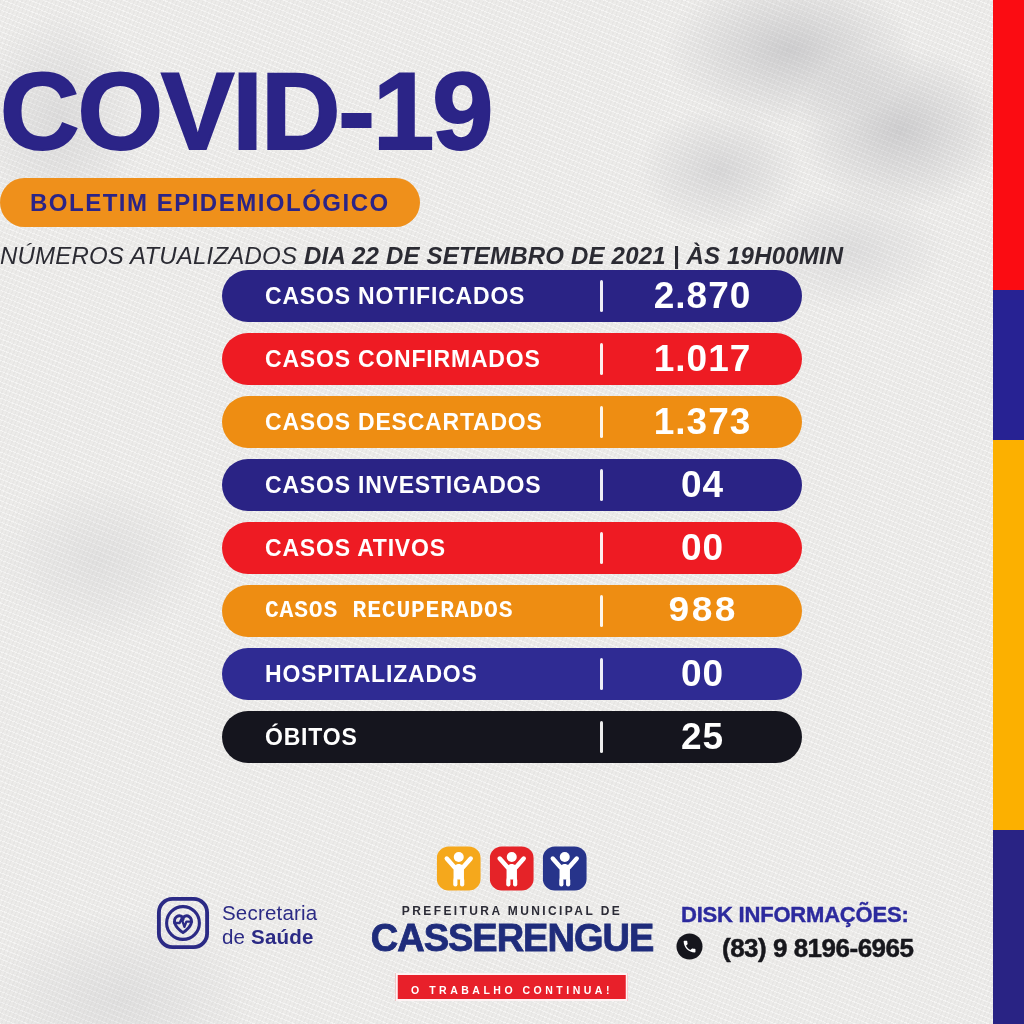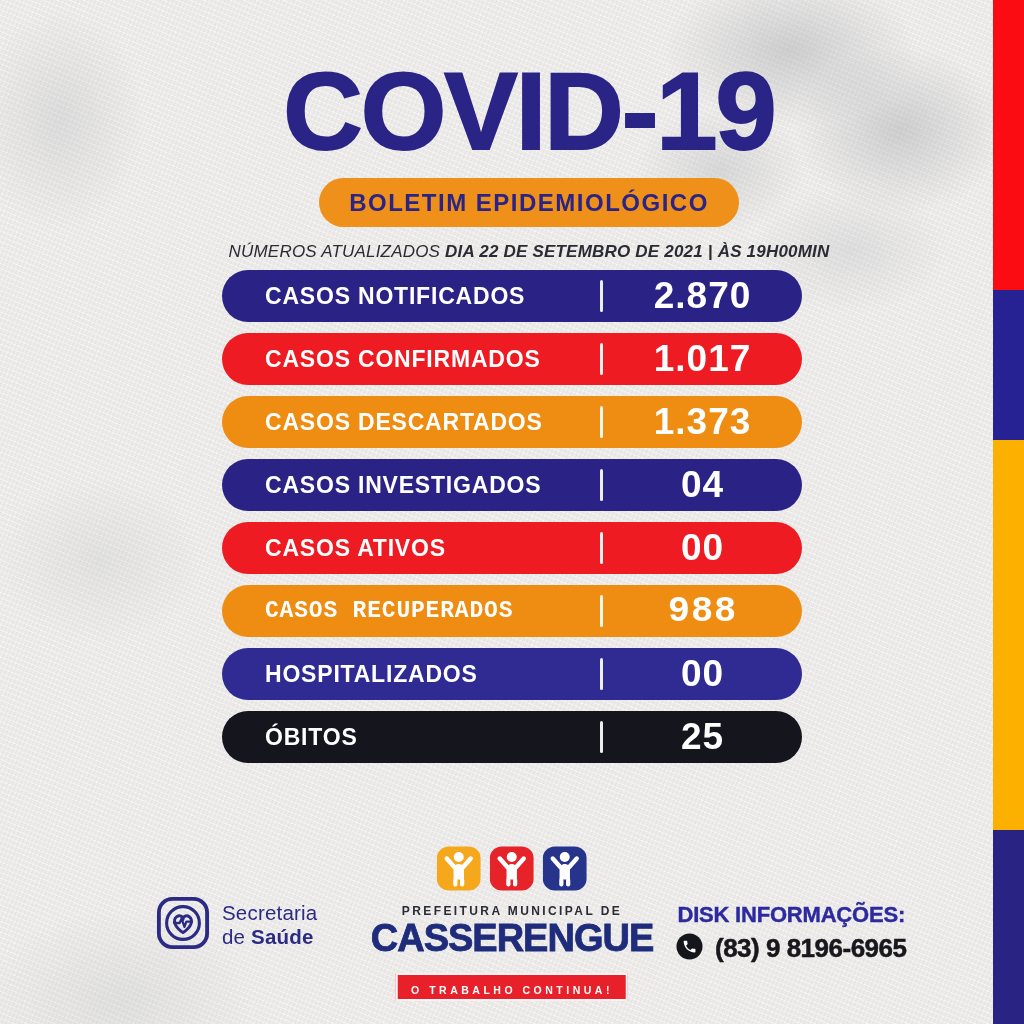--- a/index.html
+++ b/index.html
@@ -25,32 +25,32 @@
       radial-gradient(ellipse 150px 120px at 100px 560px, rgba(190,190,193,0.25), rgba(190,190,193,0) 70%),
       radial-gradient(ellipse 200px 130px at 120px 1000px,rgba(185,185,189,0.25), rgba(185,185,189,0) 70%);
   }
   .content { position: relative; z-index: 1; }
 
   
   .edge-stripe { position: absolute; top: 0; right: 0; width: 31px; height: 1024px; z-index: 2; }
   .stripe-seg { position: absolute; left: 0; width: 100%; }
 
   
-  .header { position: absolute; top: 56px; left: 0; width: 1024px; text-align: center; padding-left: 34px; }
+  .header { position: absolute; top: 56px; left: 0; width: 1024px; text-align: left; }
   .title {
     font-size: 110px; line-height: 1; font-weight: bold; letter-spacing: -2px;
     color: var(--title-color); -webkit-text-stroke: 2px var(--title-color);
   }
   .badge {
     display: inline-block; margin-top: 12px;
     background: var(--badge-bg); color: var(--badge-text);
     font-size: 24px; font-weight: bold; letter-spacing: 1.5px;
     padding: 11px 30px 10px; border-radius: 25px;
   }
-  .updated { margin-top: 15px; font-style: italic; font-size: 17px; color: #2b2b33; letter-spacing: 0.2px; }
+  .updated { margin-top: 15px; font-style: italic; font-size: 24px; color: #2b2b33; letter-spacing: 0.2px; }
   .updated b { font-weight: bold; }
 
   
   .stats { position: absolute; top: 270px; left: 222px; width: 580px; }
   .stat-row {
     position: relative; height: 52px; border-radius: 29px;
     margin-bottom: 11px; color: #fff;
   }
   .stat-label {
     position: absolute; left: 43px; top: 50%; transform: translateY(-50%);
@@ -75,21 +75,21 @@
   .city-superline { margin-top: 9px; font-size: 12px; font-weight: bold; letter-spacing: 2.4px; color: #2b2b36; white-space: nowrap; }
   .city-name { margin-top: 1px; font-size: 38px; line-height: 1; font-weight: bold; letter-spacing: -1px; color: var(--city-name-color); -webkit-text-stroke: 0.8px var(--city-name-color); }
   .city-ribbon {
     display: inline-block; margin-top: 16px; background: var(--ribbon-bg); color: #fff;
     font-size: 10.5px; font-weight: bold; letter-spacing: 3.5px;
     padding: 9px 13px 3px; border: 2px solid rgba(255,255,255,0.95); white-space: nowrap;
   }
 
   .contact { position: absolute; left: 676px; top: 902px; text-align: center; }
   .contact-label { font-size: 22px; font-weight: bold; color: var(--contact-label-color); letter-spacing: -0.2px; -webkit-text-stroke: 0.4px var(--contact-label-color); }
-  .contact-row { display: flex; align-items: center; gap: 12px; margin-top: 5px; }
+  .contact-row { display: flex; align-items: center; gap: 19px; margin-top: 5px; }
   .contact-phone { font-size: 26px; font-weight: bold; color: #17171c; letter-spacing: -0.5px; -webkit-text-stroke: 0.5px #17171c; }
 </style>
 </head>
 <body>
 
 <div class="page">
   <div class="content">
 
     <div class="edge-stripe">
         <div class="stripe-seg" style="top: 0px; height: 290px; background: rgb(251, 12, 18);"></div>

